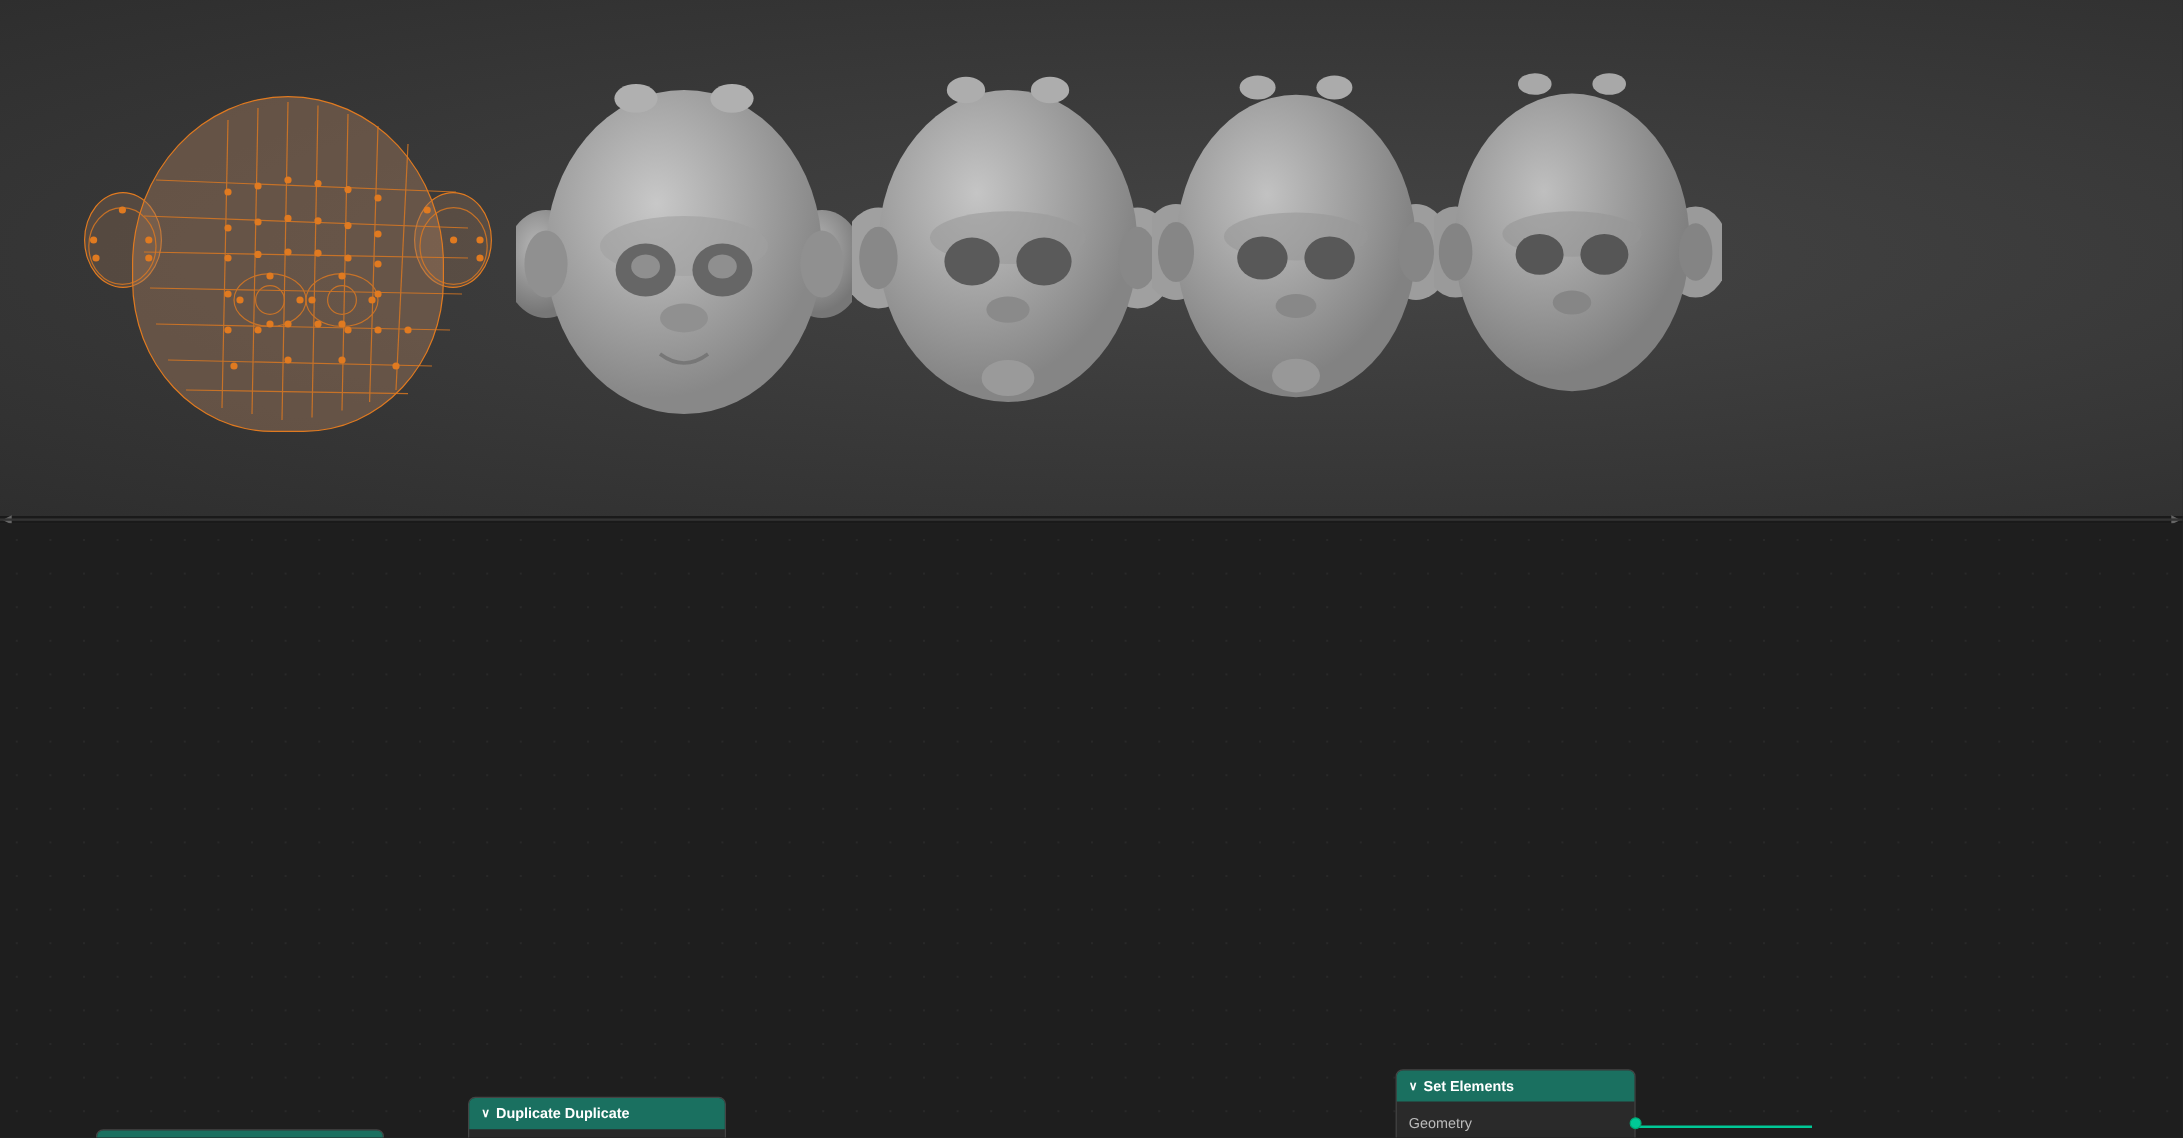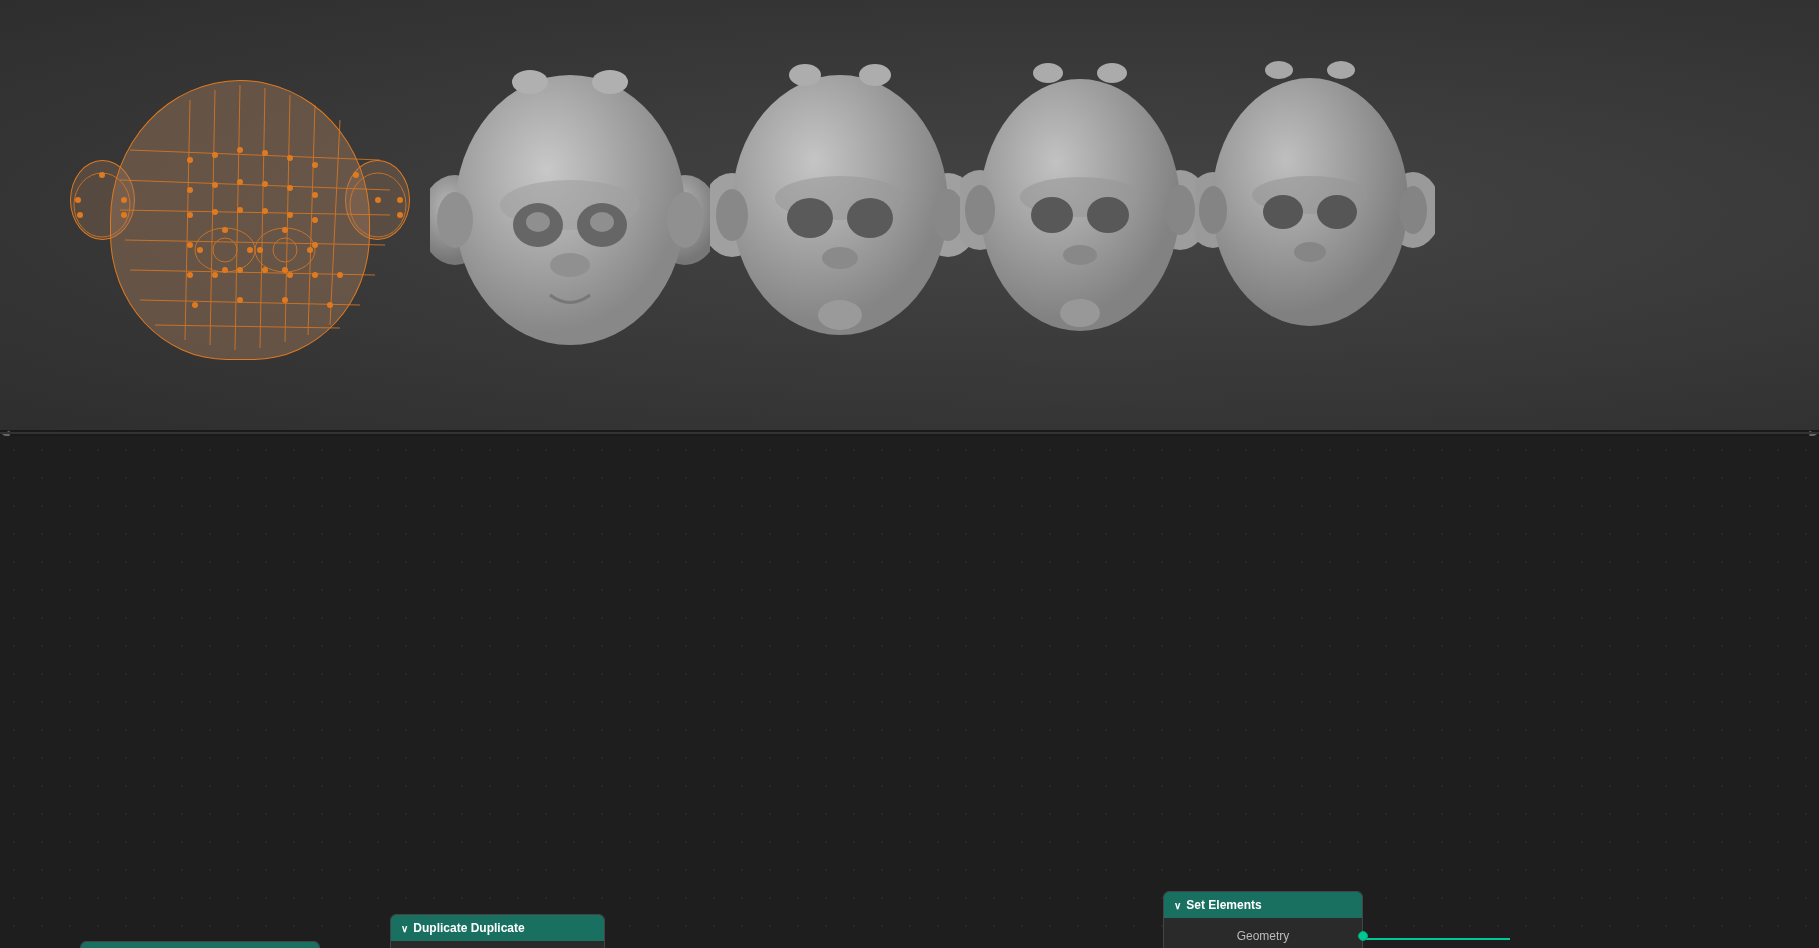--- a/index.html
+++ b/index.html
@@ -123,21 +123,21 @@
       display: flex;
       align-items: center;
       padding: 3px 10px;
       font-size: 12px;
       color: #bbb;
       position: relative;
       min-height: 24px;
     }
 
     .node-row.right {
-      justify-content: center;
+      justify-content: flex-start;
     }
 
     
     .socket {
       width: 10px;
       height: 10px;
       border-radius: 50%;
       position: absolute;
       top: 50%;
       transform: translateY(-50%);

